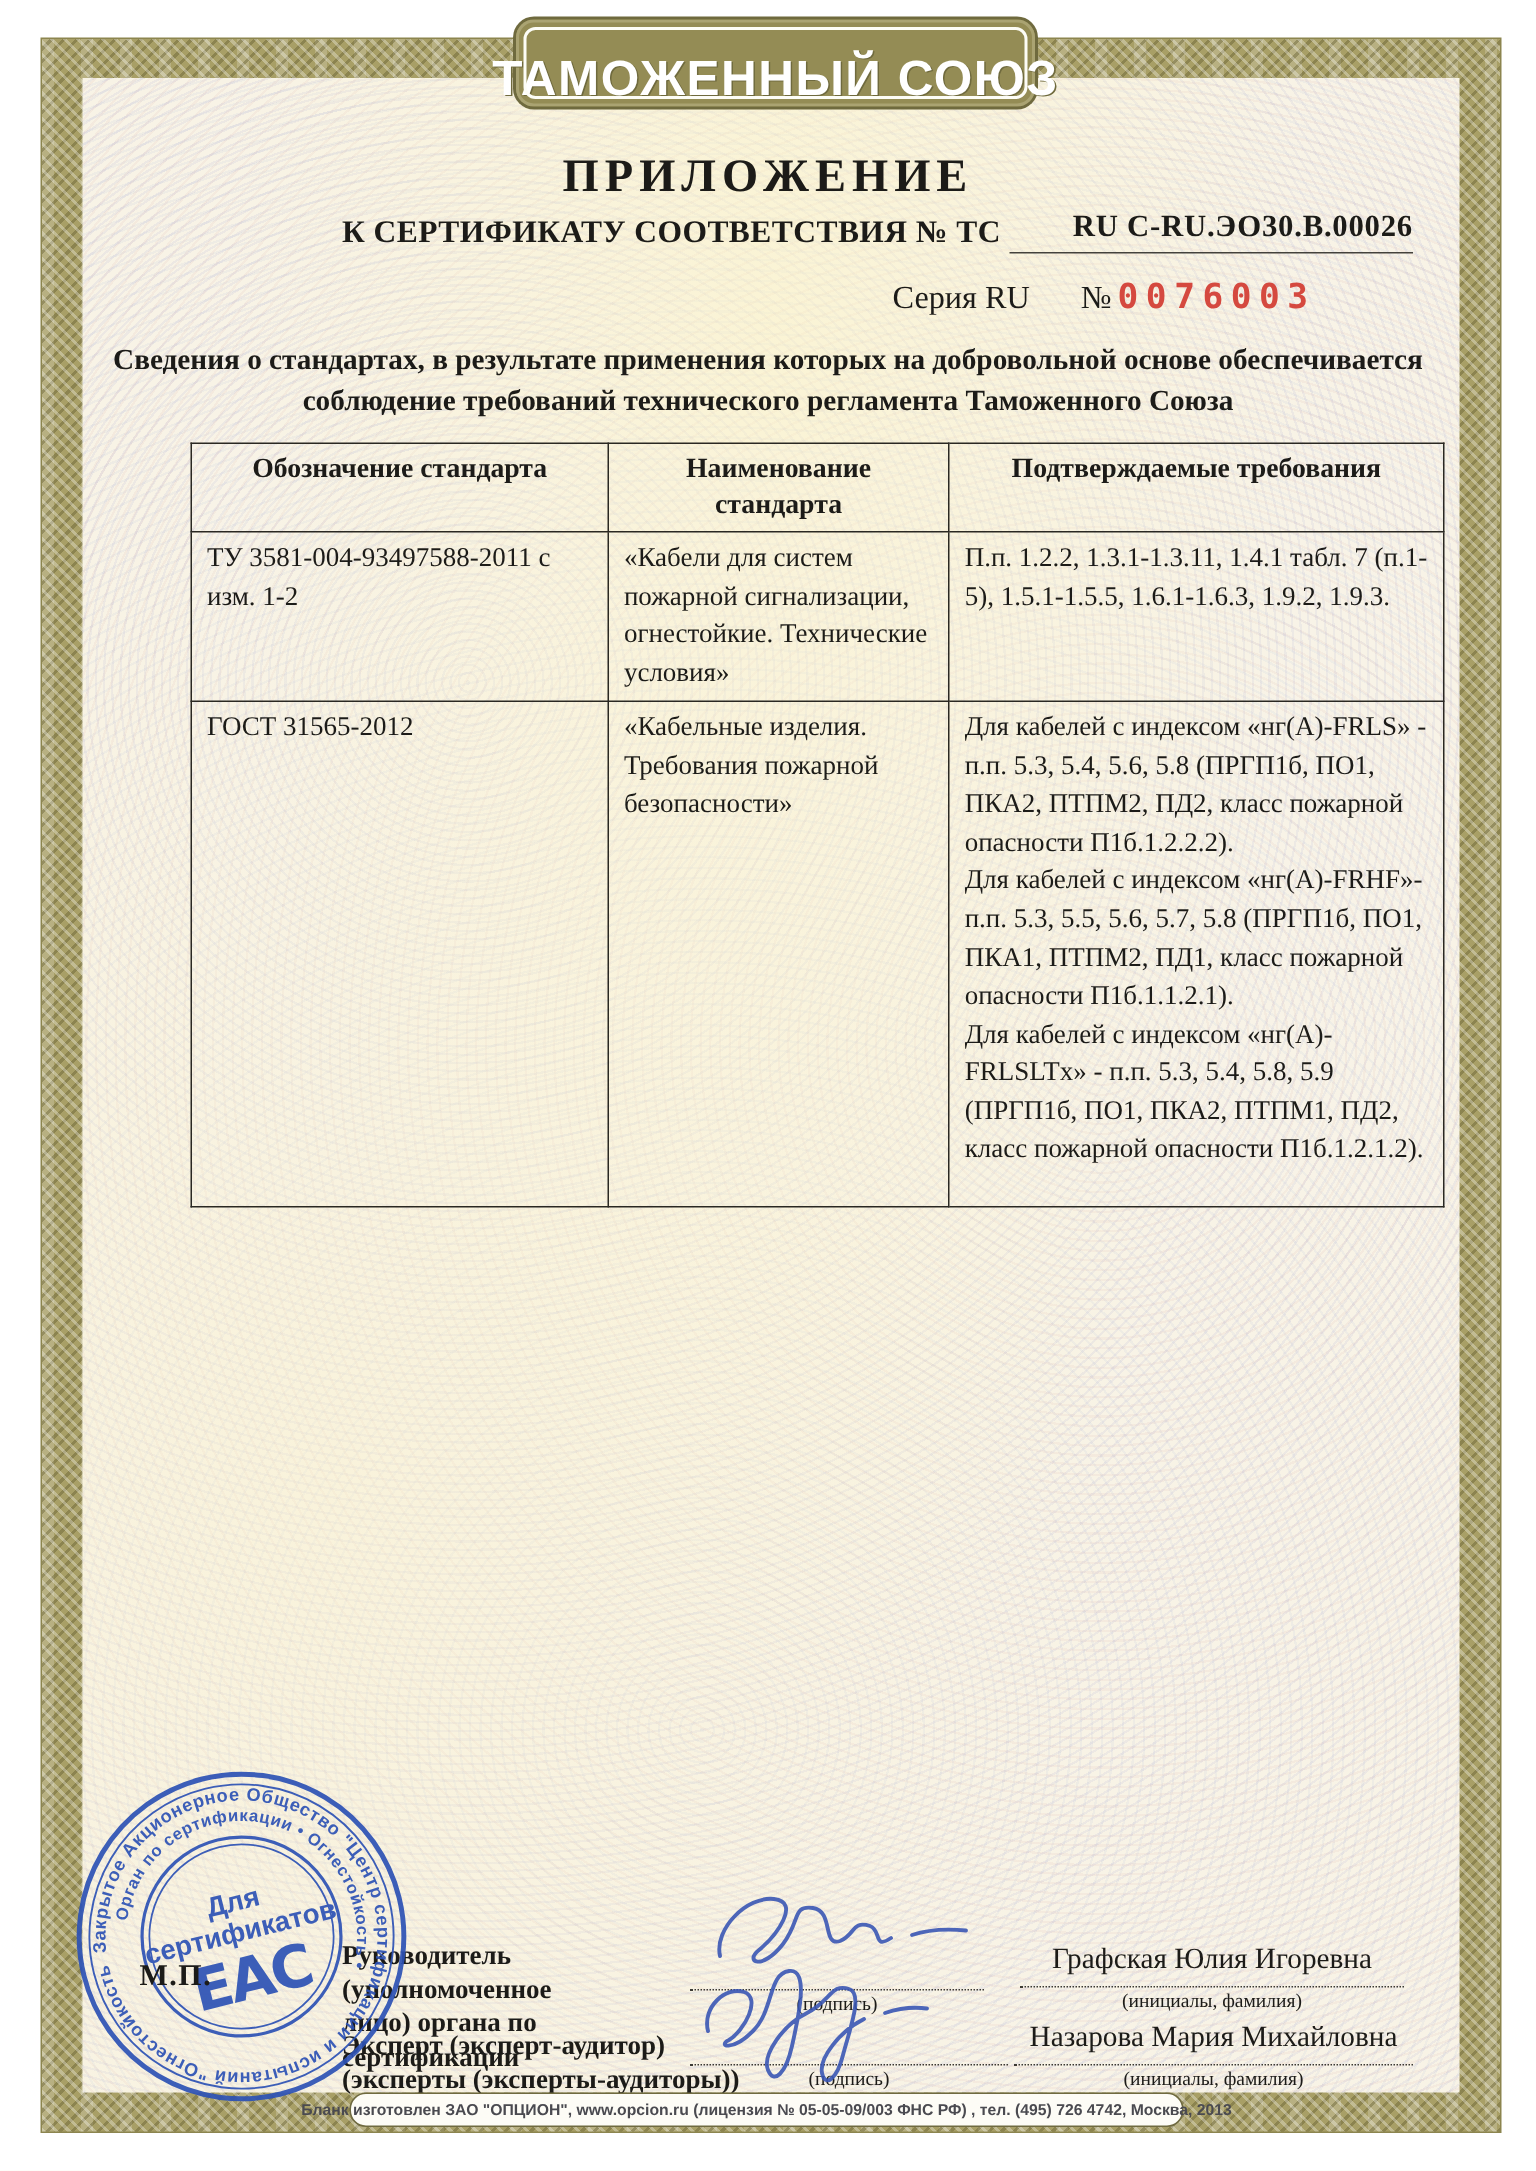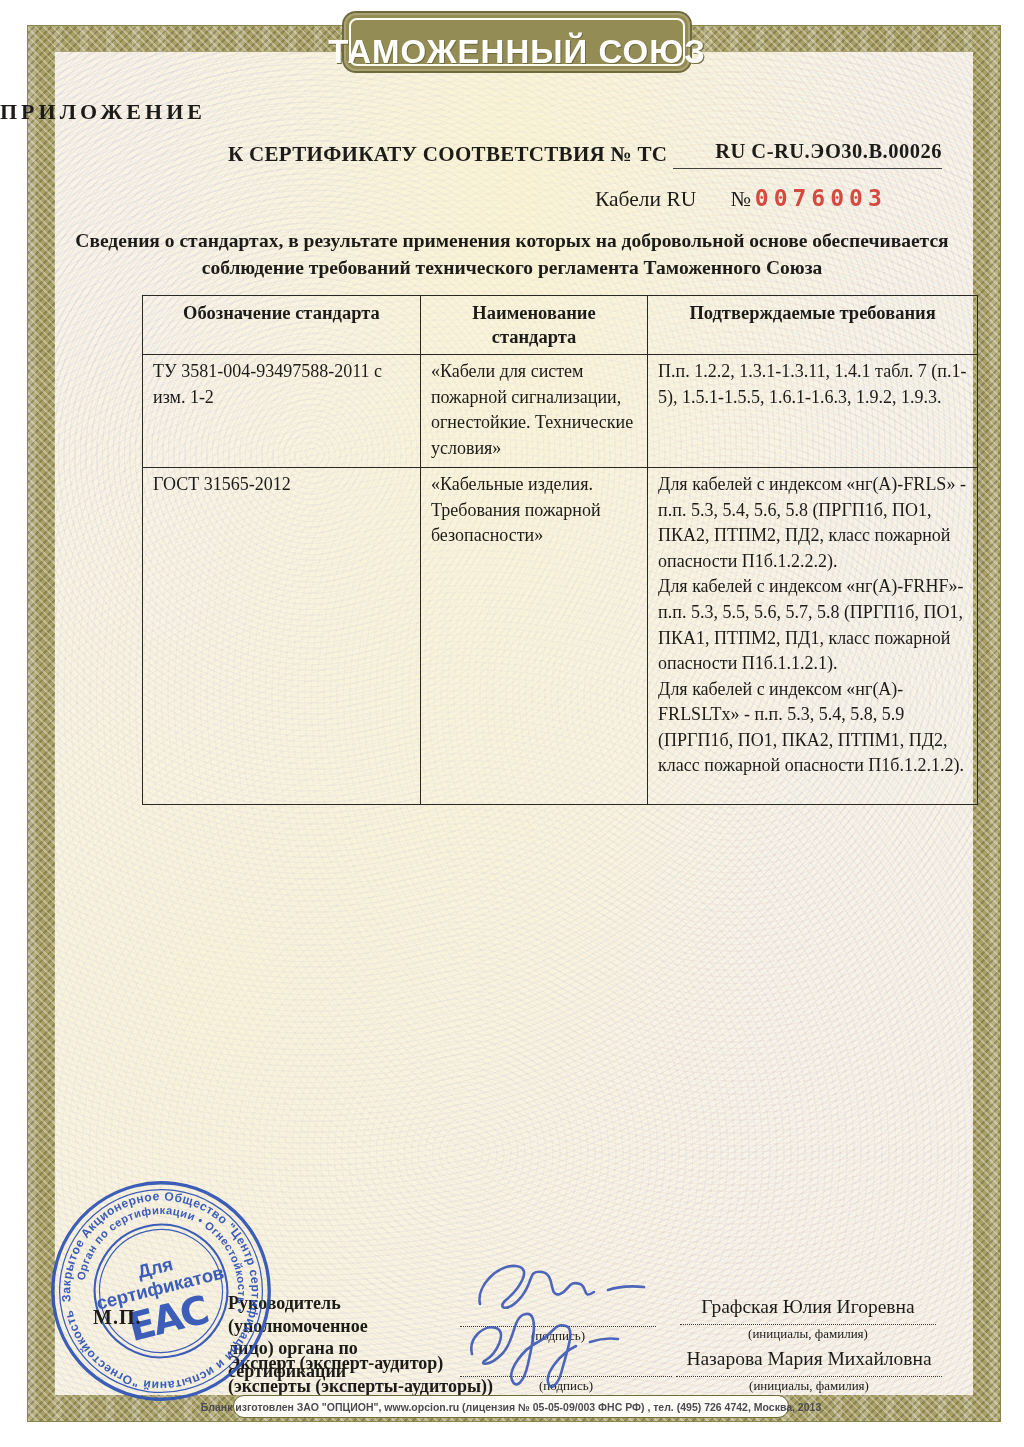--- a/index.html
+++ b/index.html
@@ -23,35 +23,35 @@
       #f8f3e6;}
   
   .banner{position:absolute;left:344px;top:13px;width:346px;height:58px;
     background:#948c55;border-radius:12px;
     box-shadow:0 0 0 2px #6f6a3e, inset 0 0 0 2px #aaa372;
     display:flex;align-items:flex-end;justify-content:center;z-index:5;}
   .banner::before{content:"";position:absolute;inset:5px;border:2px solid #fdfdf6;border-radius:8px;}
   .banner span{font-family:"Liberation Sans", sans-serif;font-weight:bold;font-size:33px;
     color:#ffffff;letter-spacing:1px;text-shadow:1px 1px 0 #6f6a3e;white-space:nowrap;}
   
-  .doc-title{position:absolute;left:0;top:99px;width:100%;
-    font-size:22px;font-weight:bold;letter-spacing:4px;z-index:2;}
+  .doc-title{position:absolute;left:0;top:99px;width:100%;text-align:center;
+    font-size:31px;font-weight:bold;letter-spacing:4px;z-index:2;}
   .cert-row{position:absolute;left:228px;top:140px;width:714px;display:flex;align-items:flex-end;z-index:2;}
   .cert-label{font-size:21px;font-weight:bold;white-space:nowrap;letter-spacing:0.3px;padding-bottom:2px;}
   .cert-number-field{flex:1;margin-left:6px;text-align:right;font-size:20.5px;font-weight:bold;
     border-bottom:1.5px solid #44423c;padding-bottom:5px;letter-spacing:0.5px;}
   .series-row{position:absolute;left:595px;top:185px;display:flex;align-items:baseline;z-index:2;}
   .series-label{font-size:21.5px;}
   .number-sign{font-size:21.5px;margin-left:34px;}
   .serial{font-family:"DejaVu Sans Mono", monospace;font-weight:bold;font-size:23px;
     letter-spacing:5px;margin-left:4px;}
   .intro{position:absolute;left:60px;top:228px;width:904px;text-align:center;
     font-size:19.5px;font-weight:bold;line-height:1.38;z-index:2;}
   
-  .std-table{position:absolute;left:142px;top:295px;width:836px;border-collapse:collapse;z-index:2;}
+  .std-table{position:absolute;left:127px;top:295px;width:836px;border-collapse:collapse;z-index:2;}
   .std-table th,.std-table td{border:1.6px solid #2a2822;vertical-align:top;
     font-size:18px;padding:4px 10px 6px 10px;background:rgba(255,255,255,0.05);}
   .std-table th{font-weight:bold;text-align:center;font-size:18.5px;padding:5px 8px;line-height:1.3;}
   .std-table td{line-height:1.42;}
   .col-designation{width:273px;}
   .col-name{width:217px;}
   .col-req{width:326px;}
   .std-table td p{margin:0;}
   .row-gost td{height:326px;}
   
@@ -93,21 +93,21 @@
 </div>
 
 <div class="doc-title">ПРИЛОЖЕНИЕ</div>
 
 <div class="cert-row">
   <span class="cert-label">К СЕРТИФИКАТУ СООТВЕТСТВИЯ  № ТС</span>
   <span class="cert-number-field">RU C-RU.ЭО30.В.00026</span>
 </div>
 
 <div class="series-row">
-  <span class="series-label">Кабели RU</span>
+  <span class="series-label">Серия RU</span>
   <span class="number-sign">№</span>
   <span class="serial" style="color:#d5493f">0076003</span>
 </div>
 
 <div class="intro">Сведения о стандартах, в результате применения которых на добровольной основе обеспечивается соблюдение требований технического регламента Таможенного Союза</div>
 
 <table class="std-table">
   <tbody>
       <tr>
     <th class="col-designation">Обозначение стандарта</th>

